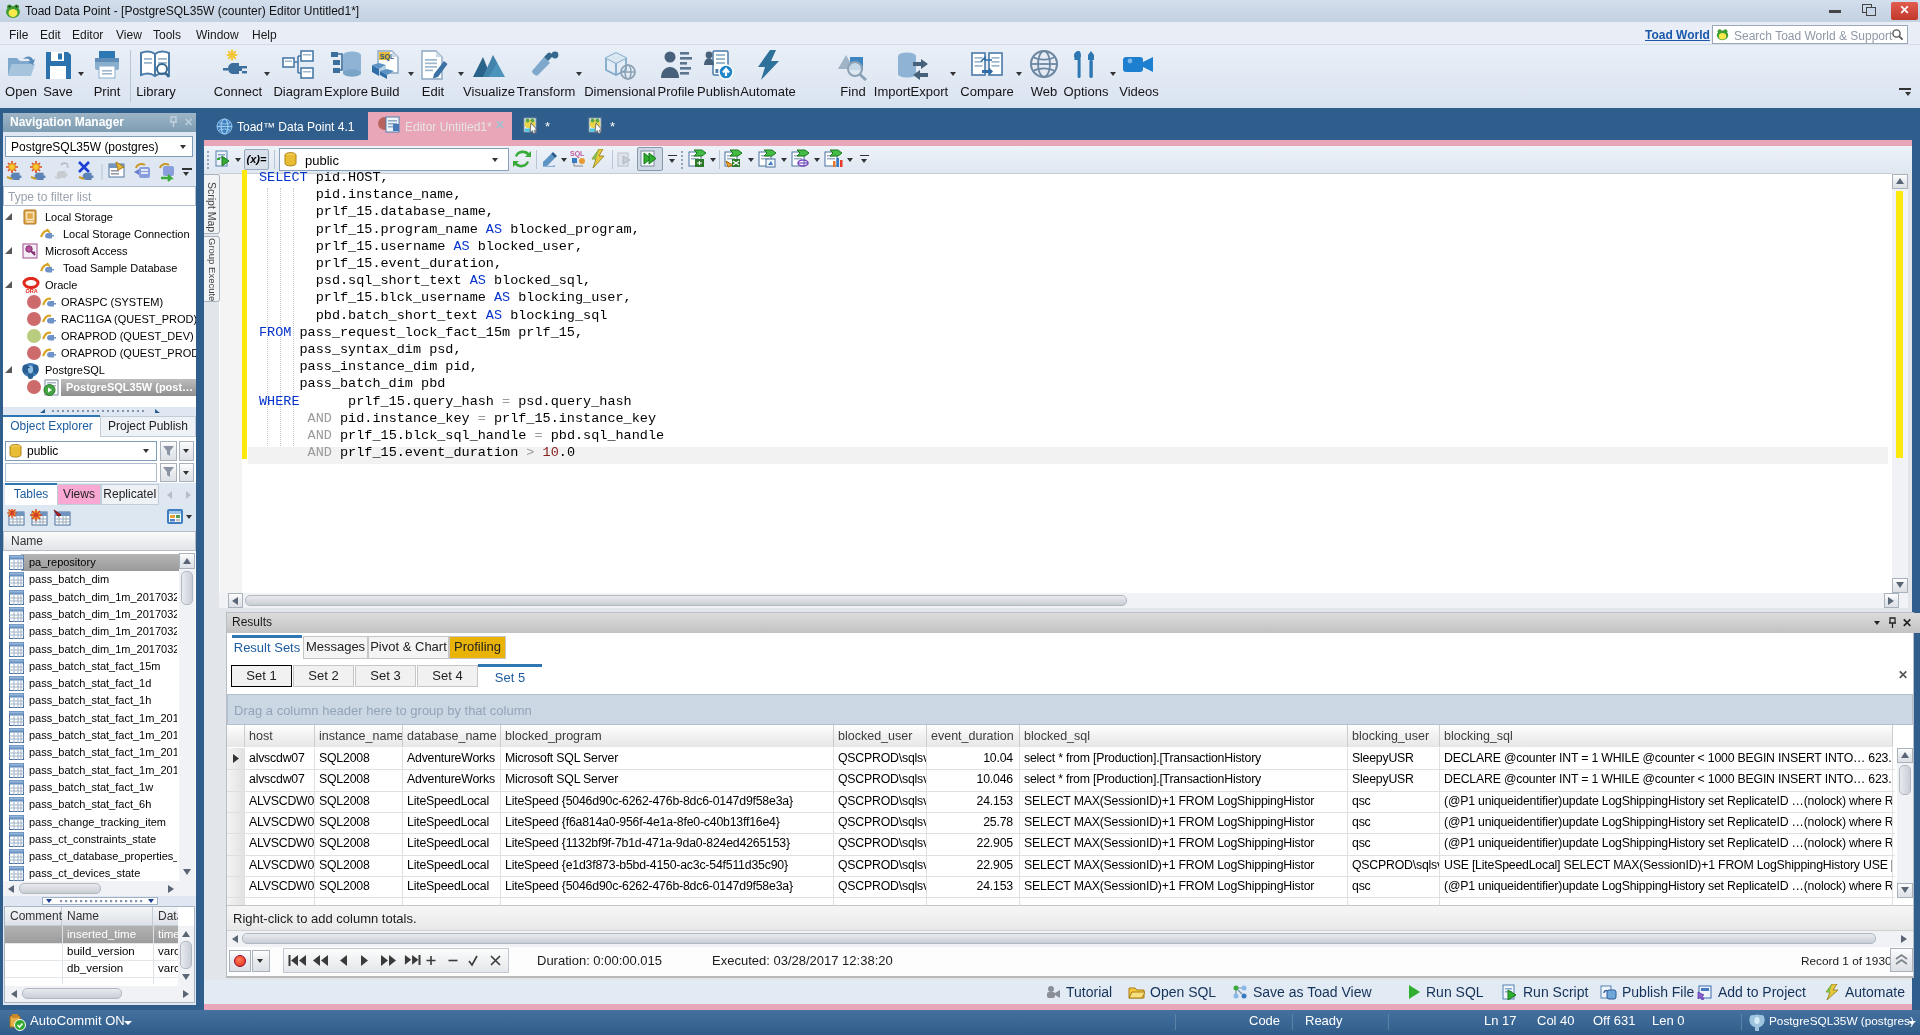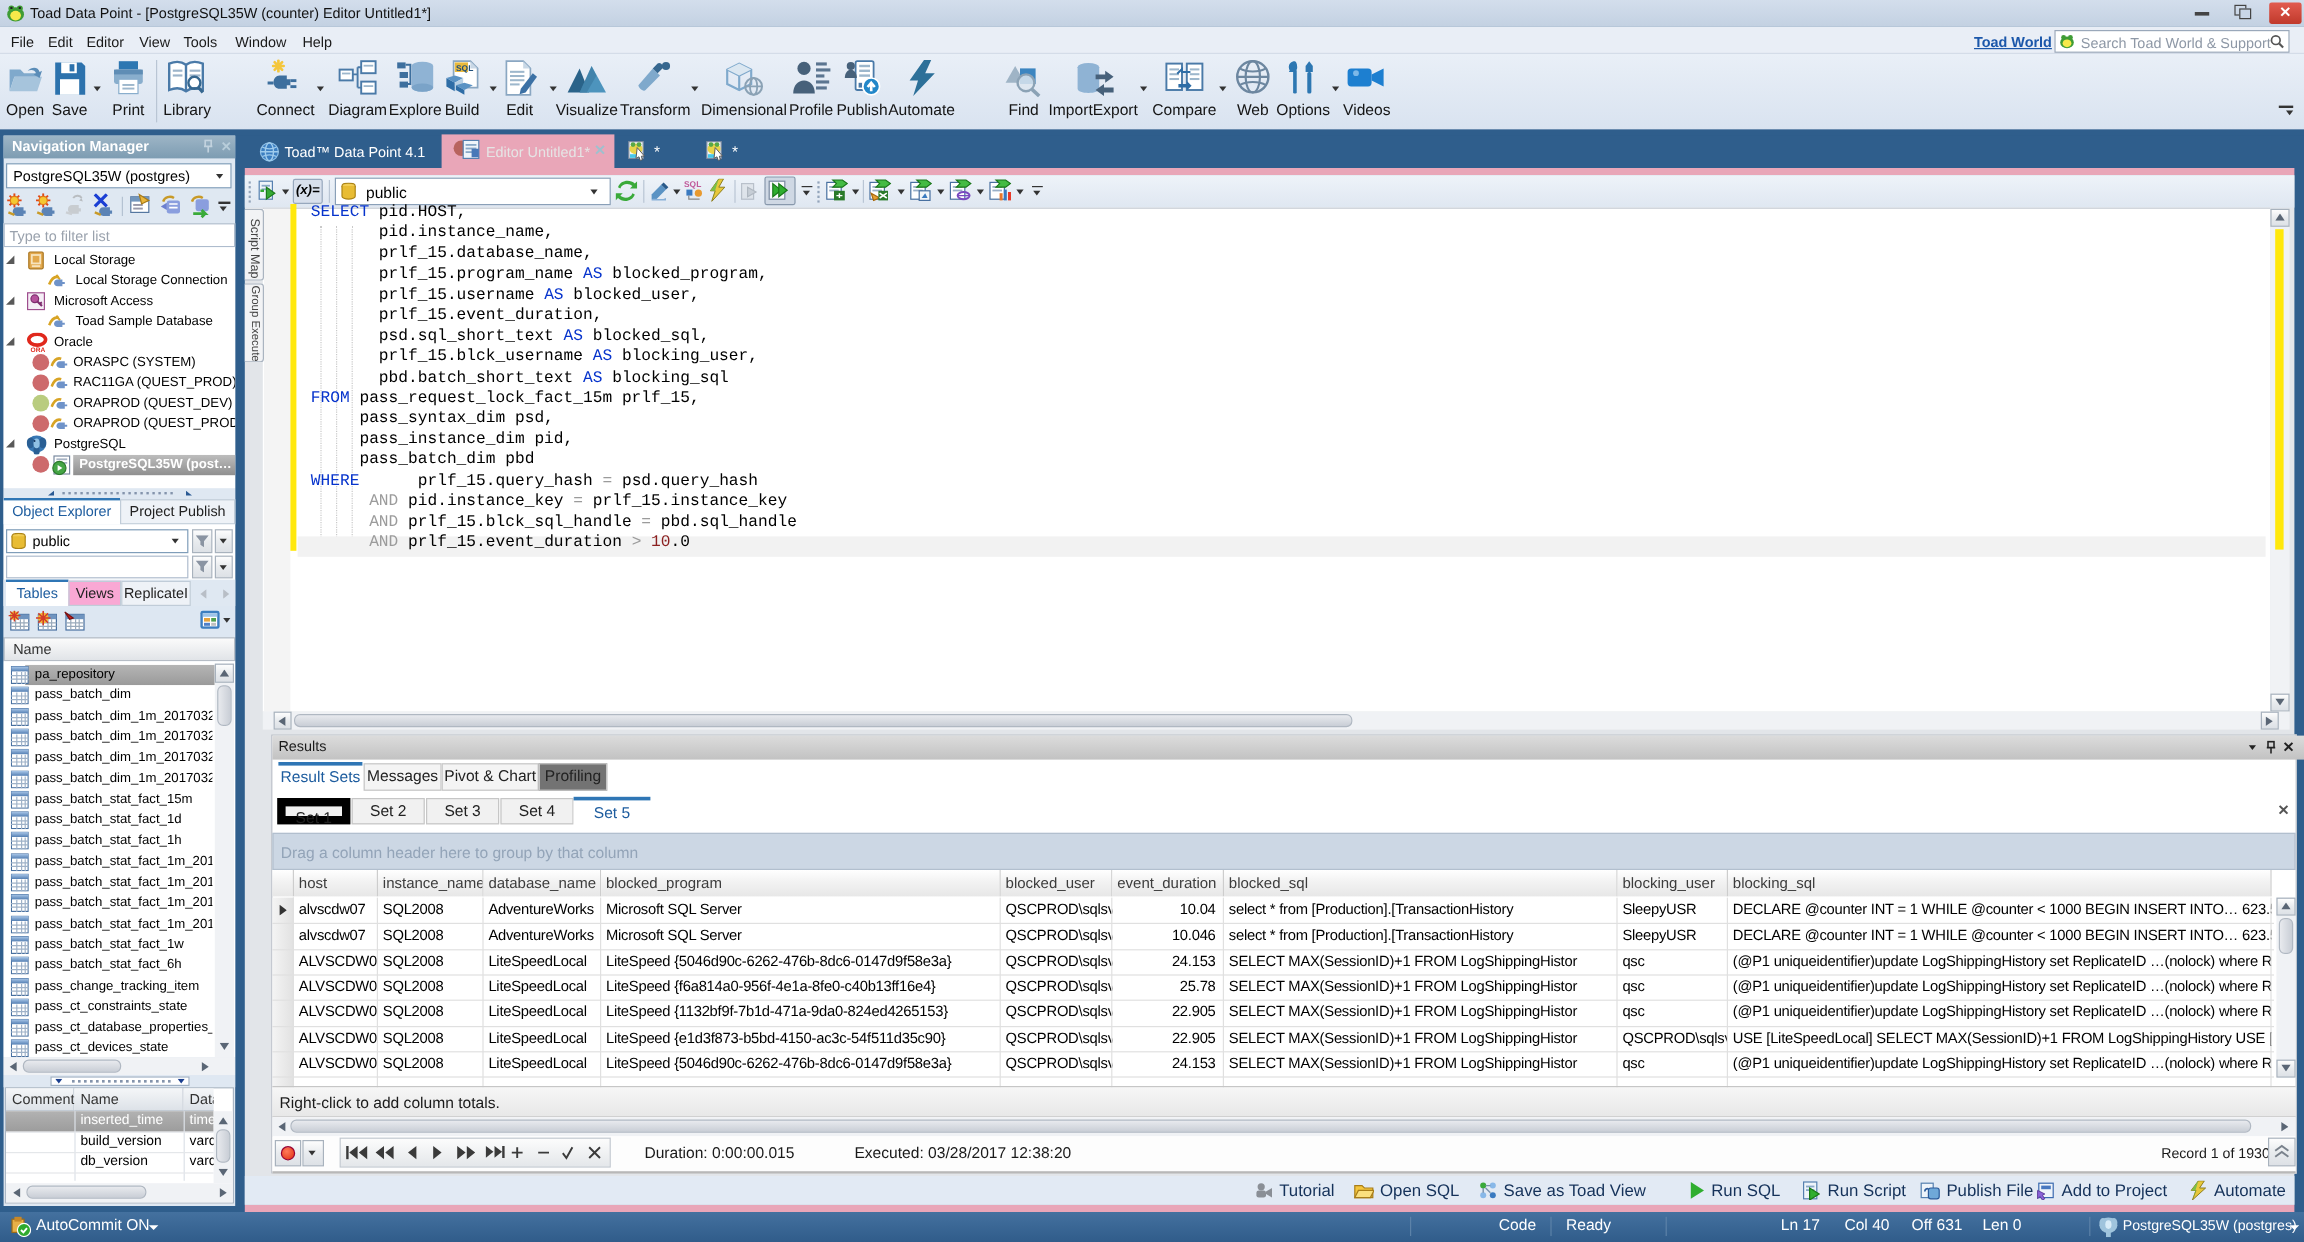--- a/index.html
+++ b/index.html
@@ -1071,23 +1071,23 @@
 <div class="a" style="left:227px;top:613px;width:1837px;height:20px;background:linear-gradient(#dcdcdc,#c2c2c2);font-size:12px;color:#1a1a1a;line-height:19px;padding-left:5px">Results</div>
 <div class="darr" style="left:1874px;top:621px;border-top-color:#222"></div>
 <svg class="a" style="left:1888px;top:617px" width="9" height="12" viewBox="0 0 9 12">
     <path d="M2 1h5v5H2zM1 6h7M4.5 6v5" stroke="#222" stroke-width="1.3" fill="none"></path>
   </svg>
 <div class="a" style="left:1902px;top:616px;font-size:12px;font-weight:bold;color:#222">✕</div>
 
 <div class="a" style="left:232px;top:635px;width:70px;height:24px;background:#fff;border-top:3px solid #2f76b5;color:#1d5c9e;font-size:13px;text-align:center;line-height:20px">Result Sets</div>
 <div class="a" style="left:303px;top:636px;width:65px;height:23px;background:#f4f4f4;border:1px solid #c6c6c6;font-size:13px;color:#222;text-align:center;line-height:20px">Messages</div>
 <div class="a" style="left:368px;top:636px;width:81px;height:23px;background:#f4f4f4;border:1px solid #c6c6c6;font-size:13px;color:#222;text-align:center;line-height:20px">Pivot &amp; Chart</div>
-<div class="a" style="left:449px;top:636px;width:57px;height:23px;background:#737373;border:1px solid #c6c6c6;font-size:13px;color:#222;text-align:center;line-height:20px">Profiling</div>
-
-<div class="a" style="left:231px;top:665px;width:61px;height:22px;background:#f1f1f1;border:7px solid #000000;font-size:13px;color:#222;text-align:center;line-height:20px">Set 1</div>
+<div class="a" style="left:449px;top:636px;width:57px;height:23px;background:#eab308;border:1px solid #c6c6c6;font-size:13px;color:#222;text-align:center;line-height:20px">Profiling</div>
+
+<div class="a" style="left:231px;top:665px;width:61px;height:22px;background:#f1f1f1;border:1px solid #000000;font-size:13px;color:#222;text-align:center;line-height:20px">Set 1</div>
 <div class="a" style="left:293px;top:665px;width:61px;height:22px;background:#f1f1f1;border:1px solid #c6c6c6;font-size:13px;color:#222;text-align:center;line-height:20px">Set 2</div>
 <div class="a" style="left:355px;top:665px;width:61px;height:22px;background:#f1f1f1;border:1px solid #c6c6c6;font-size:13px;color:#222;text-align:center;line-height:20px">Set 3</div>
 <div class="a" style="left:417px;top:665px;width:61px;height:22px;background:#f1f1f1;border:1px solid #c6c6c6;font-size:13px;color:#222;text-align:center;line-height:20px">Set 4</div>
 <div class="a" style="left:478px;top:664px;width:64px;height:28px;background:#fff;border-top:3px solid #2f76b5;color:#1d5c9e;font-size:13px;text-align:center;line-height:22px">Set 5</div>
 <div class="a" style="left:1898px;top:668px;font-size:12px;font-weight:bold;color:#555">✕</div>
 
 <div class="a" style="left:227px;top:694px;width:1686px;height:31px;background:#ccd7e4;border:1px solid #b2bfce"></div>
 <div class="a" style="left:234px;top:703px;font-size:13px;color:#93a4b8">Drag a column header here to group by that column</div>
 
 <div id="grid">

